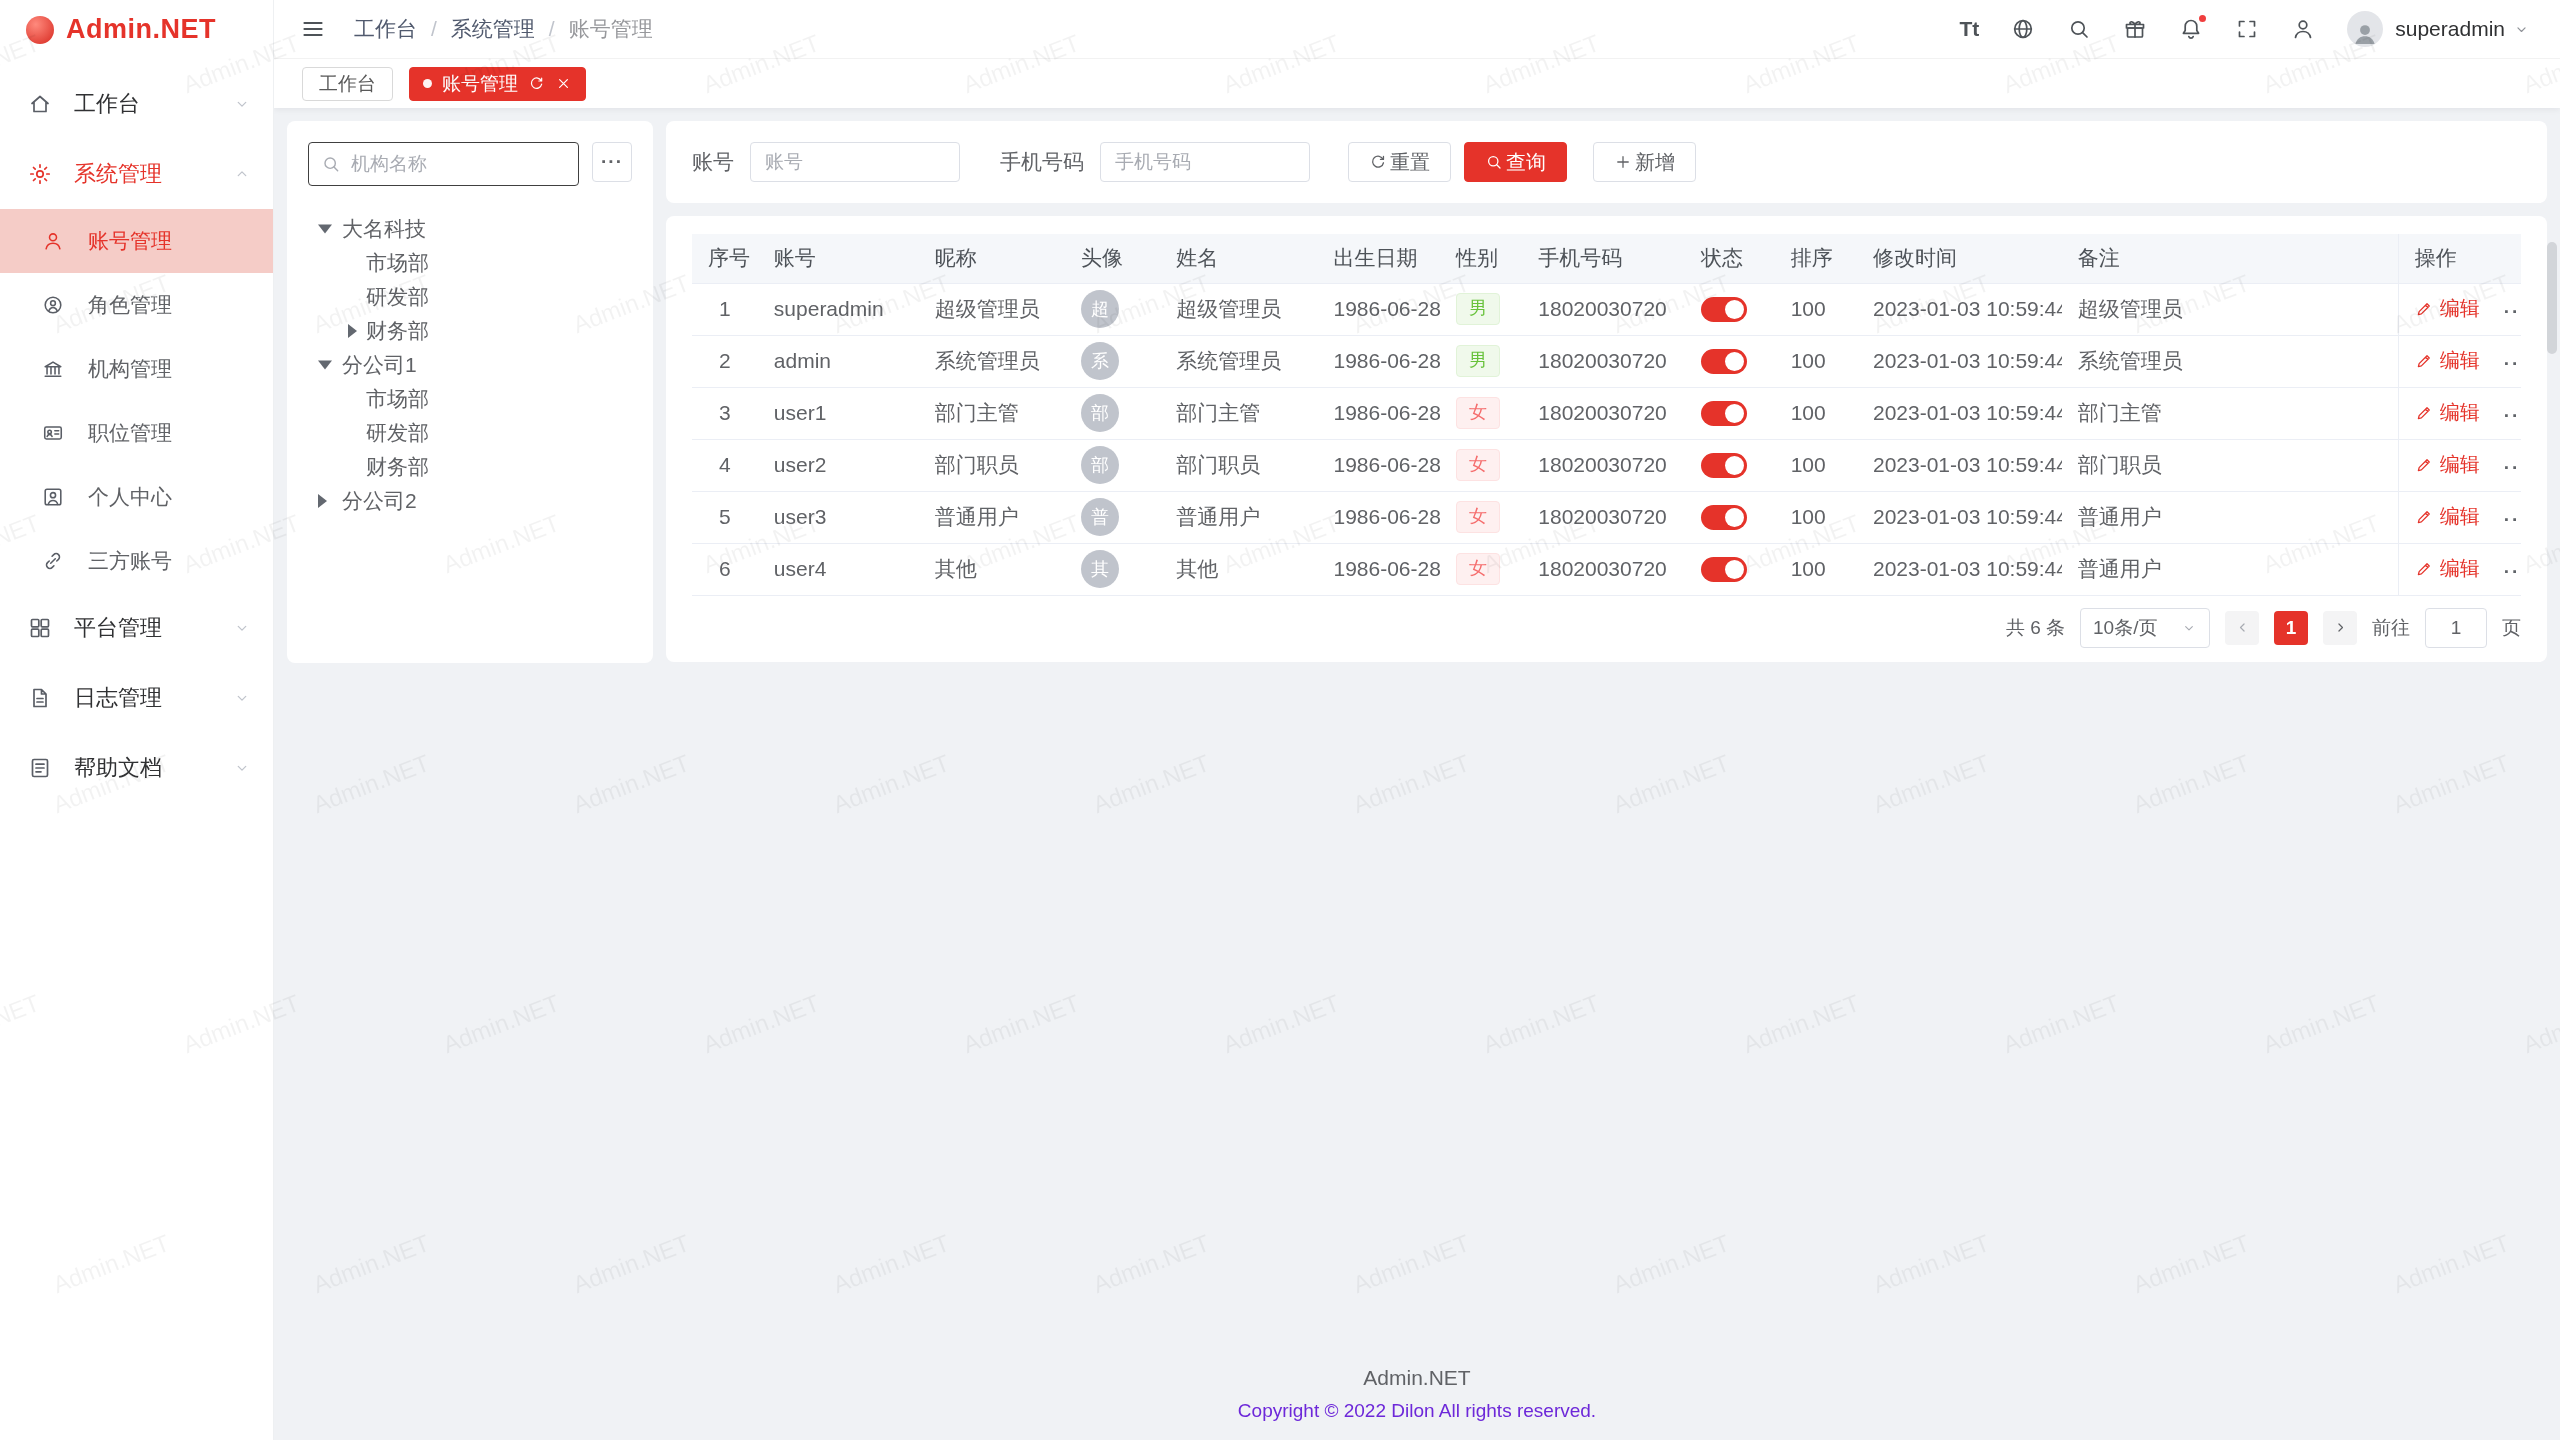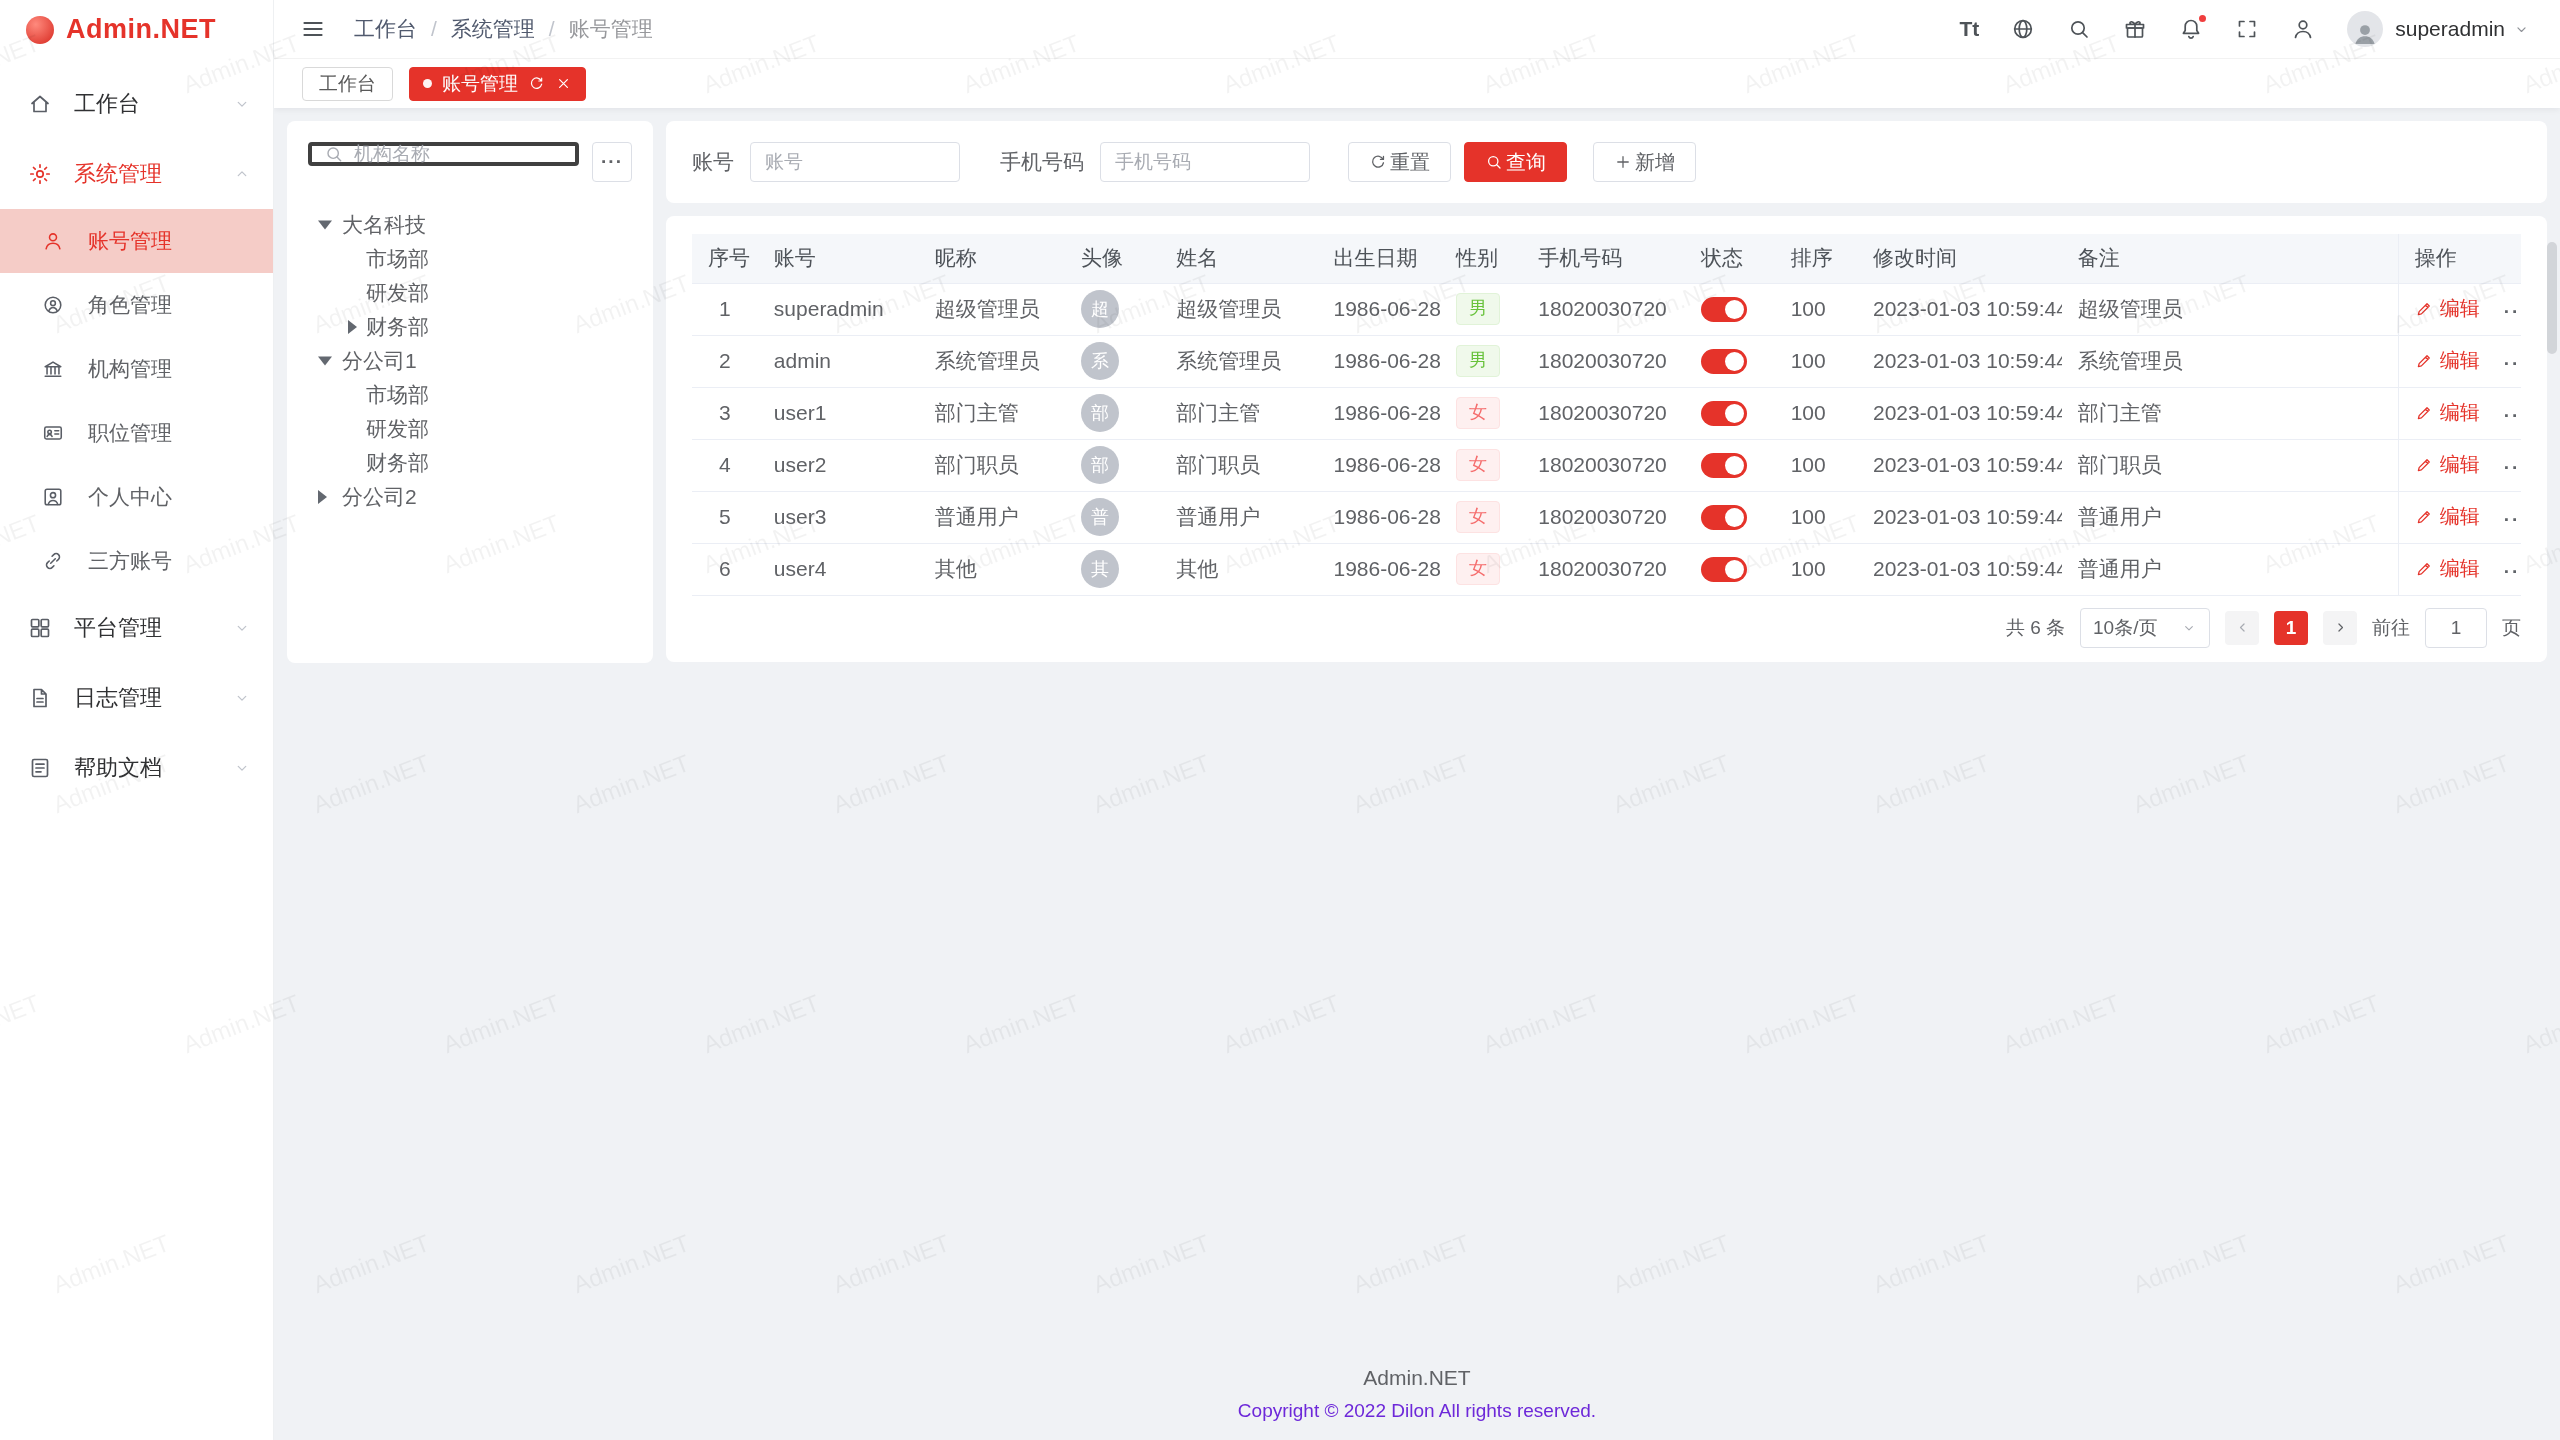--- a/index.html
+++ b/index.html
@@ -46,21 +46,21 @@
   .tabbar { position:fixed; left:274px; top:59px; right:0; height:49px; background:#fff; display:flex; align-items:center; gap:16px; padding:0 28px; box-shadow:0 2px 6px rgba(0,21,41,.06); z-index:8; }
   .tab { height:34px; display:flex; align-items:center; padding:0 16px; border:1px solid #d9d9d9; border-radius:4px; font-size:19px; color:#595959; background:#fff; cursor:pointer; gap:10px; }
   .tab.active { background:#e5332a; border-color:#e5332a; color:#fff; padding:0 13px; }
   .tab-dot { width:9px; height:9px; border-radius:50%; background:#fff; opacity:.95; }
 
   
   .content { position:fixed; left:274px; top:108px; right:0; bottom:0; background:#f0f2f5; padding:13px; display:flex; gap:13px; align-items:flex-start; }
 
   .tree-card { width:366px; height:542px; background:#fff; border-radius:8px; padding:21px; flex:none; }
   .tree-search-row { display:flex; gap:13px; }
-  .tree-search { flex:1; height:24px; border:4px solid #404040; border-radius:4px; display:flex; align-items:center; padding:0 12px; gap:10px; color:#a8abb2; }
+  .tree-search { flex:1; height:44px; border:1px solid #404040; border-radius:4px; display:flex; align-items:center; padding:0 12px; gap:10px; color:#a8abb2; }
   .tree-search input { border:none; outline:none; flex:1; font-size:19px; color:#606266; background:transparent; width:100%; }
   .tree-search input::placeholder { color:#a8abb2; }
   .tree-more-btn { width:40px; height:40px; border:1px solid #dcdfe6; border-radius:4px; display:flex; align-items:center; justify-content:center; color:#606266; font-size:19px; font-weight:bold; letter-spacing:1px; cursor:pointer; flex:none; }
   .tree { margin-top:26px; }
   .tree-node { height:34px; display:flex; align-items:center; font-size:21px; color:#606266; cursor:pointer; position:relative; }
   .tree-node.lvl1 { padding-left:34px; }
   .tree-node.lvl2 { padding-left:58px; }
   .caret { position:absolute; top:50%; transform:translateY(-50%); width:0; height:0; }
   .lvl1 > .caret { left:10px; }
   .lvl2 > .caret { left:40px; }

